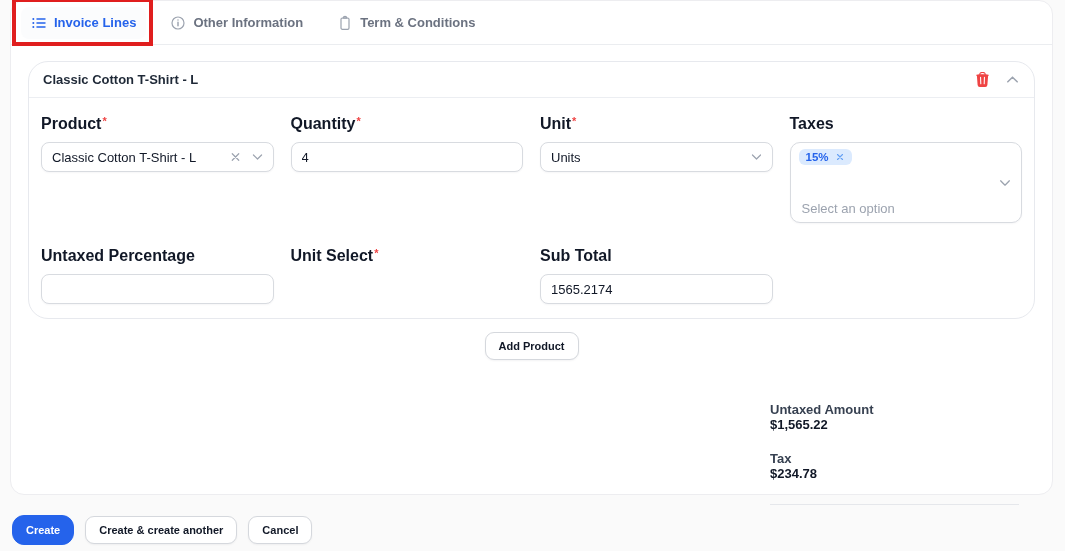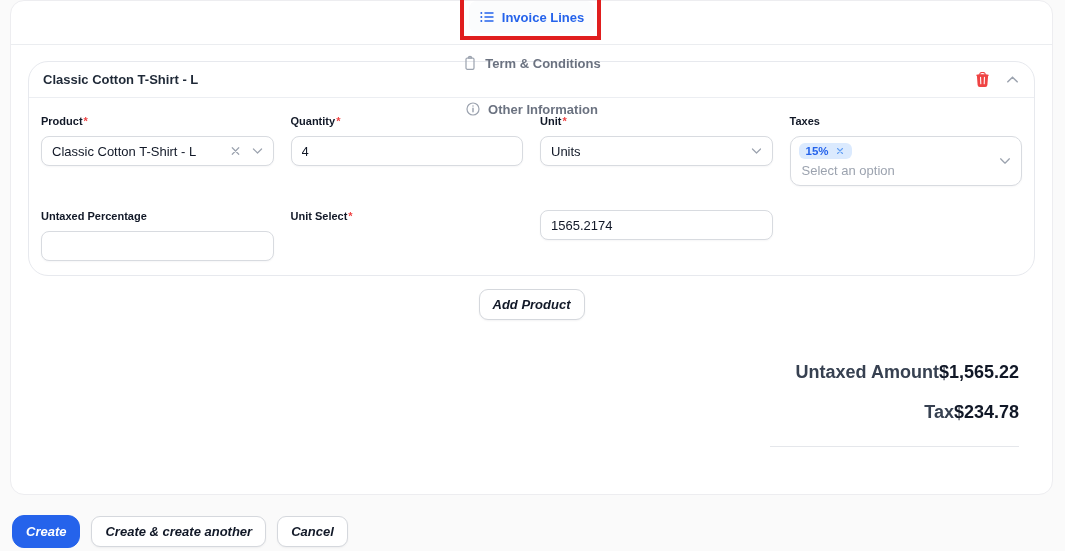--- a/index.html
+++ b/index.html
@@ -4,21 +4,21 @@
 <style>
   * { margin:0; padding:0; box-sizing:border-box; }
   html,body { width:1065px; height:551px; background:#fafafa; font-family:"Liberation Sans", sans-serif; overflow:hidden; }
 
   
   .panel { margin-left:10px; width:1043px; height:495px; background:#fff;
            border:1px solid #ededf0; border-radius:14px; }
 
   
   .tabs { height:44px; display:flex; align-items:center; padding:0 10px; gap:14px;
-          border-bottom:1px solid #ebedf0;flex-direction:column; }
+          border-bottom:1px solid #ebedf0; }
   .tab-wrap { position:relative; }
   .tab { display:flex; align-items:center; gap:7px; padding:8px 10px; border-radius:8px;
          font-size:13px; font-weight:600; color:#6b7280; cursor:pointer; white-space:nowrap; }
   .tab .ticon { display:flex; color:#9ca3af; }
   .tab.active { color:#2563eb; background:#fbfcfd; }
   .tab.active .ticon { color:#2563eb; }
   .red-annotation { position:absolute; left:-9px; top:-9px; right:-7px; bottom:-7px;
                     border:4px solid #e01e1e; pointer-events:none; z-index:5; }
 
   
@@ -29,53 +29,53 @@
                  padding:9px 14px; border-bottom:1px solid #eceef2; }
   .card-title { font-size:13px; font-weight:700; color:#1f2937; }
   .card-actions { display:flex; align-items:center; gap:14px; }
   .icon-btn { display:flex; cursor:pointer; background:none; border:none; padding:0; }
   .trash { color:#ef4444; }
   .chev-up { color:#9ca3af; }
 
   .card-body { padding:17px 12px 14px; }
   .fields-grid { display:grid; grid-template-columns:repeat(4,1fr); column-gap:17px; align-items:start; }
   .row2 { margin-top:24px; }
-  .flabel { display:block; font-size:11px; font-weight:600; color:#111827; margin-bottom:9px; }
+  .flabel { display:block; font-size:16px; font-weight:600; color:#111827; margin-bottom:9px; }
   .required::after { content:"*"; color:#ef4444; margin-left:1px; font-size:11px; vertical-align:top; }
 
   .control { position:relative; }
   .input, .select { width:100%; height:30px; border:1px solid #d8dbe0; border-radius:8px;
           padding:0 10px; font-size:13px; color:#111827; background:#fff;
           box-shadow:0 1px 2px rgba(16,24,40,.04); outline:none;
           display:flex; align-items:center; font-family:"Liberation Sans", sans-serif; }
   input.input { display:block; line-height:28px; }
   .select { cursor:pointer; padding-right:30px; }
   .sel-icons { position:absolute; right:10px; top:50%; transform:translateY(-50%);
                display:flex; align-items:center; gap:9px; color:#6b7280; }
   .sel-icons .g { color:#9ca3af; display:flex; cursor:pointer; }
 
   .multiselect { min-height:50px; border:1px solid #d8dbe0; border-radius:10px; background:#fff;
                  box-shadow:0 1px 2px rgba(16,24,40,.04); padding:6px 28px 6px 8px;
                  display:flex; flex-direction:column; gap:4px; cursor:pointer; }
   .chip { display:inline-flex; align-items:center; gap:6px; width:fit-content;
           background:#dbeafe; color:#2563eb; border-radius:6px; padding:2px 7px;
           font-size:11.5px; font-weight:600; }
   .chip .x { display:flex; color:#64a0f4; cursor:pointer; }
-  .ms-placeholder { font-size:13px; color:#9ca3af; padding-left:3px; }
+  .ms-placeholder { font-size:13px; color:#9ca3af; padding-left:3px;margin-top:32px; }
   .ms-chev { position:absolute; right:10px; top:50%; transform:translateY(-50%); color:#9ca3af; display:flex; }
 
   
   .add-row { display:flex; justify-content:center; margin-top:13px; }
-  .btn { font-family:"Liberation Sans", sans-serif; font-size:13px; font-weight:700; cursor:pointer;font-style:italic; }
+  .btn { font-family:"Liberation Sans", sans-serif; font-size:11px; font-weight:700; cursor:pointer; }
   .btn-secondary { background:#fff; border:1px solid #d5d8dd; border-radius:9px;
                    padding:7px 13px; color:#111827; box-shadow:0 1px 2px rgba(16,24,40,.05); }
 
   
   .totals { width:249px; margin:42px 16px 0 auto; }
-  .total-row { display:flex; justify-content:flex-end; margin-bottom:19px; font-size:18px; }
+  .total-row { display:flex; justify-content:space-between; margin-bottom:19px; font-size:13px;flex-direction:column; }
   .total-row .lbl { color:#374151; font-weight:600; }
   .total-row .val { color:#111827; font-weight:600; }
   .tdivider { border:none; border-top:1px solid #e5e7eb; margin:23px 0 22px; }
   .grand .lbl, .grand .val { font-weight:700; color:#111827; }
 
   
   .footer { margin:20px 0 0 12px; display:flex; gap:11px; align-items:center; }
   .btn-primary { background:#2563eb; border:1px solid #2563eb; border-radius:12px;
                  padding:8px 13px; color:#fff; }
   .btn-plain { background:#fff; border:1px solid #d5d8dd; border-radius:9px;
@@ -94,35 +94,35 @@
           <svg width="16" height="16" viewBox="0 0 24 24" fill="none" stroke="currentColor" stroke-width="2.2" stroke-linecap="round">
             <path d="M9 6h12M9 12h12M9 18h12"></path>
             <path d="M3.5 6h.01M3.5 12h.01M3.5 18h.01" stroke-width="3"></path>
           </svg>
         </span>
         <span>Invoice Lines</span>
       </div>
     </div>
     <div class="tab">
       <span class="ticon">
+        <svg width="16" height="16" viewBox="0 0 24 24" fill="none" stroke="currentColor" stroke-width="1.8" stroke-linecap="round">
+          <circle cx="12" cy="12" r="9"></circle>
+          <path d="M12 11v5M12 7.5h.01" stroke-width="2.2"></path>
+        </svg>
+      </span>
+      <span>Other Information</span>
+    </div>
+    <div class="tab">
+      <span class="ticon">
         <svg width="16" height="16" viewBox="0 0 24 24" fill="none" stroke="currentColor" stroke-width="1.8" stroke-linecap="round" stroke-linejoin="round">
           <rect x="6" y="4.5" width="12" height="17" rx="2"></rect>
           <path d="M9.5 4.5a2.5 2.5 0 015 0M9 4.7h6"></path>
         </svg>
       </span>
       <span>Term &amp; Conditions</span>
-    </div>
-    <div class="tab">
-      <span class="ticon">
-        <svg width="16" height="16" viewBox="0 0 24 24" fill="none" stroke="currentColor" stroke-width="1.8" stroke-linecap="round">
-          <circle cx="12" cy="12" r="9"></circle>
-          <path d="M12 11v5M12 7.5h.01" stroke-width="2.2"></path>
-        </svg>
-      </span>
-      <span>Other Information</span>
     </div>
   </div>
 
   <div class="content">
 
     <div class="card">
       <div class="card-header">
         <span class="card-title">Classic Cotton T-Shirt - L</span>
         <span class="card-actions">
           <button class="icon-btn trash">
@@ -213,20 +213,21 @@
           <div class="field">
             <span class="flabel">Untaxed Percentage</span>
             <div class="control">
               <input class="input" value="" style="">
             </div>
           </div>
           <div class="field">
             <span class="flabel required">Unit Select</span>
           </div>
           <div class="field">
+            <span class="flabel">Sub Total</span>
             <div class="control">
               <input class="input" value="1565.2174" style="">
             </div>
           </div>
           <div class="field"></div>
         </div>
       </div>
     </div>
 
     <div class="add-row">

